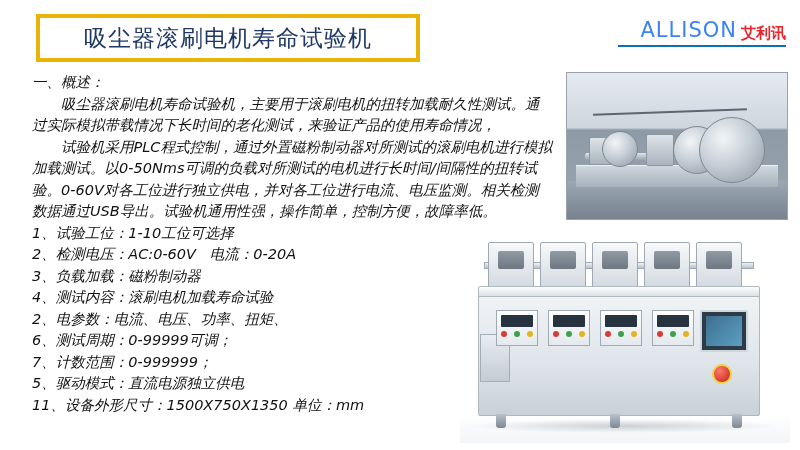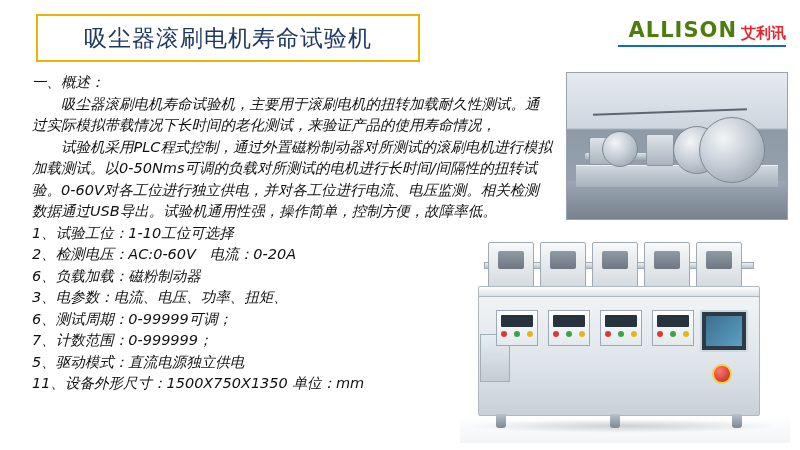--- a/index.html
+++ b/index.html
@@ -21,21 +21,21 @@
     background: #fff;
   }
 
   
   .title-box {
     position: absolute;
     left: 36px;
     top: 14px;
     width: 384px;
     height: 48px;
-    border: 2px solid #eab308;
+    border: 4px solid #eab308;
     box-sizing: border-box;
     display: flex;
     align-items: center;
     justify-content: center;
   }
   .title-text {
     font-size: 23px;
     letter-spacing: 1px;
     color: #1f3864;
     font-family: "DejaVu Sans", "Liberation Sans", sans-serif;
@@ -50,22 +50,22 @@
     text-align: right;
     line-height: 1;
   }
   .logo-row {
     display: flex;
     align-items: flex-end;
     justify-content: flex-end;
   }
   .logo-main {
     font-size: 21px;
-    font-weight: bold;
-    color: #4d7c0f;
+    font-weight: normal;
+    color: #3b82f6;
     letter-spacing: 1px;
   }
   .logo-cn {
     font-size: 15px;
     font-weight: bold;
     color: #e8262b;
     margin-left: 4px;
     letter-spacing: 0px;
   }
   .logo-rule {
@@ -308,22 +308,23 @@
     </div>
     <div class="logo-rule"></div>
   </div>
 
   <div class="body-text">
     <p>一、概述：</p>
     <p class="indent2">吸尘器滚刷电机寿命试验机，主要用于滚刷电机的扭转加载耐久性测试。通过实际模拟带载情况下长时间的老化测试，来验证产品的使用寿命情况，</p>
     <p class="indent2">试验机采用PLC程式控制，通过外置磁粉制动器对所测试的滚刷电机进行模拟加载测试。以0-50Nms可调的负载对所测试的电机进行长时间/间隔性的扭转试验。0-60V对各工位进行独立供电，并对各工位进行电流、电压监测。相关检测数据通过USB导出。试验机通用性强，操作简单，控制方便，故障率低。</p>
     <p>1、试验工位：1-10工位可选择</p>
     <p>2、检测电压：AC:0-60V   电流：0-20A</p>
-    <p>6、负载加载：磁粉制动器</p>
-    <p>3、电参数：电流、电压、功率、扭矩、</p>
+    <p>3、负载加载：磁粉制动器</p>
+    <p>4、测试内容：滚刷电机加载寿命试验</p>
+    <p>2、电参数：电流、电压、功率、扭矩、</p>
     <p>6、测试周期：0-99999可调；</p>
     <p>7、计数范围：0-999999；</p>
     <p>5、驱动模式：直流电源独立供电</p>
     <p>11、设备外形尺寸：1500X750X1350 单位：mm</p>
 
   </div>
 
   <div class="photo photo-top">
     <div class="ph-bg"></div>
     <div class="ph-wall"></div>

